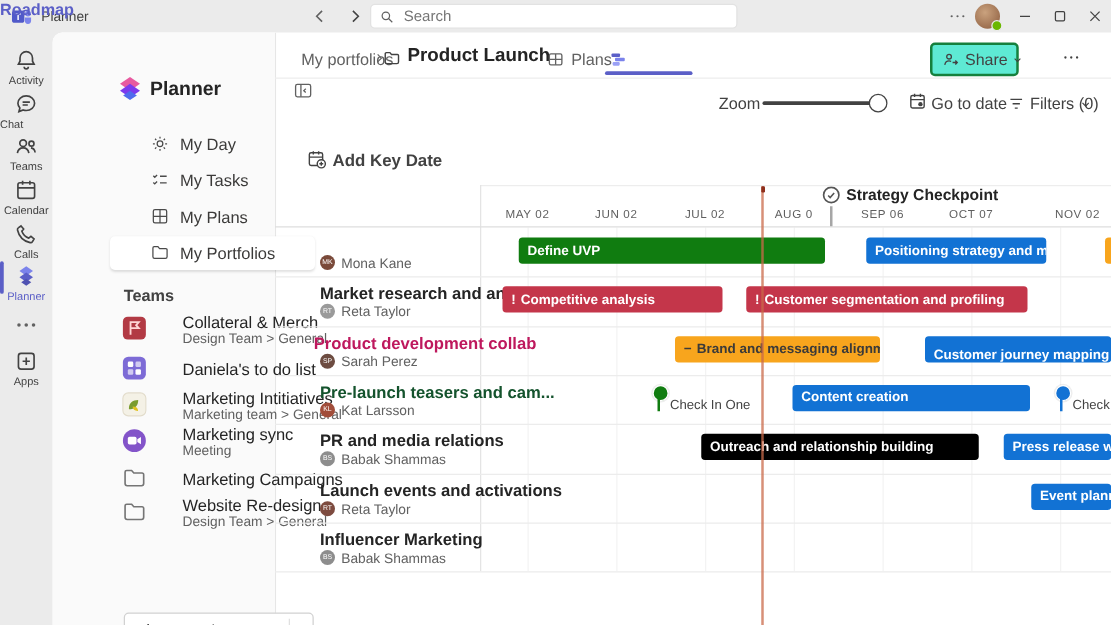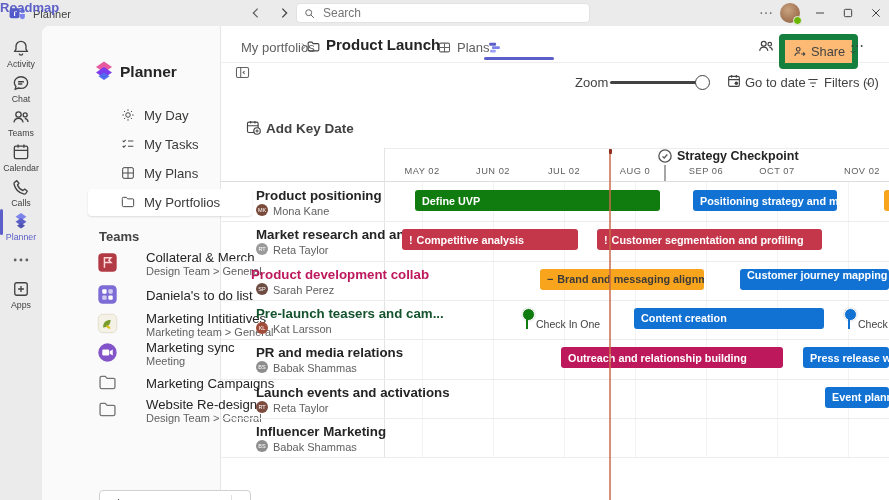--- a/index.html
+++ b/index.html
@@ -29,21 +29,21 @@
   #np-chev{left:135px;top:7px;width:12px;height:12px}
   
   #crumb{left:241px;top:40px;font-size:13px;color:#616161}
   #crumb-chev{left:298px;top:41px;width:11px;height:11px}
   #crumb-folder{left:306px;top:39px;width:15px;height:15px}
   #page-title{left:326px;top:36px;font-size:15px;font-weight:700;color:#242424}
   .tab-label{font-size:13px;color:#616161}
   #tab-roadmap-label{color:#5b5fc7;font-weight:700}
   #tab-underline{position:absolute;left:484px;top:57px;width:70px;height:3px;background:#5b5fc7;border-radius:2px}
   #hdr-border{position:absolute;left:220px;top:62px;width:669px;height:1px;background:#ededed}
-  #share-btn{position:absolute;left:779px;top:34px;width:67px;height:23px;border:6px solid #15803d;border-radius:4px;background:#fdba74}
+  #share-btn{position:absolute;left:744px;top:34px;width:67px;height:23px;border:2px solid #15803d;border-radius:4px;background:#5eead4}
   
   #zoom-label{left:575px;top:75px;font-size:13px;color:#424242}
   #zoom-track{position:absolute;left:610px;top:81px;width:95px;height:3px;background:#424242;border-radius:2px}
   #zoom-thumb{position:absolute;left:695px;top:75px;width:13px;height:13px;background:#fff;border:1.6px solid #424242;border-radius:50%}
   #goto-label{left:745px;top:75px;font-size:13px;color:#424242}
   #filters-label{left:824px;top:75px;font-size:13px;color:#424242}
   
   #akd-label{left:266px;top:121px;font-size:13.5px;font-weight:700;color:#424242}
   
   #cp-label{left:677px;top:149px;font-size:12.5px;font-weight:700;color:#242424}
@@ -114,21 +114,21 @@
             <path d="M12 4a6 6 0 0 0-6 6v3.2L4.5 16h15L18 13.2V10a6 6 0 0 0-6-6z"></path>
             <path d="M10 18.5a2 2 0 0 0 4 0"></path>
           </svg></div>
         <div style="position:absolute;white-space:nowrap;left:0;top:21px;width:42px;font-size:8.8px;color:#424242;text-align:center">Activity</div>
       </div>
       <div style="position:absolute;white-space:nowrap;left:0;top:47px;width:42px;height:32px;text-align:center">
         <div style="position:absolute;white-space:nowrap;left:11px;top:0;width:20px;height:20px"><svg viewBox="0 0 24 24" fill="none" stroke="#424242" stroke-width="1.6">
             <path d="M12 4.5c4.5 0 8 3.1 8 7s-3.5 7-8 7c-1 0-2-.2-2.9-.5L5 19.5l.9-3.4C4.7 14.8 4 13.2 4 11.5c0-3.9 3.5-7 8-7z"></path>
             <path d="M8.5 10.5h7M8.5 13.2h5"></path>
           </svg></div>
-        <div style="position:absolute;white-space:nowrap;left:0;top:21px;width:42px;font-size:8.8px;color:#424242;text-align:center">Chat</div>
+        <div style="position:absolute;white-space:nowrap;left:0;top:21px;width:42px;font-size:8.8px;color:#424242;text-align:left">Chat</div>
       </div>
       <div style="position:absolute;white-space:nowrap;left:0;top:81px;width:42px;height:32px;text-align:center">
         <div style="position:absolute;white-space:nowrap;left:11px;top:0;width:20px;height:20px"><svg viewBox="0 0 24 24" fill="none" stroke="#424242" stroke-width="1.6">
             <circle cx="9" cy="9" r="3.2"></circle>
             <path d="M3.5 18.5c.5-3 2.7-5 5.5-5s5 2 5.5 5"></path>
             <circle cx="17" cy="9.5" r="2.4"></circle>
             <path d="M16.5 13.6c2.2.3 3.7 1.9 4 4.4"></path>
           </svg></div>
         <div style="position:absolute;white-space:nowrap;left:0;top:21px;width:42px;font-size:8.8px;color:#424242;text-align:center">Teams</div>
       </div>
@@ -403,21 +403,20 @@
     <div style="position:absolute;white-space:nowrap;left:816px;top:166px;width:64px;text-align:right;font-size:9.3px;letter-spacing:.5px;color:#5f5f5f">NOV 02</div>
     <div style="position:absolute;white-space:nowrap;left:220px;top:181px;width:669px;height:1px;background:#dedede"></div>
     <div style="position:absolute;white-space:nowrap;left:220px;top:221.3px;width:669px;height:1px;background:#ececec"></div>
     <div style="position:absolute;white-space:nowrap;left:220px;top:260.6px;width:669px;height:1px;background:#ececec"></div>
     <div style="position:absolute;white-space:nowrap;left:220px;top:299.9px;width:669px;height:1px;background:#ececec"></div>
     <div style="position:absolute;white-space:nowrap;left:220px;top:339.2px;width:669px;height:1px;background:#ececec"></div>
     <div style="position:absolute;white-space:nowrap;left:220px;top:378.5px;width:669px;height:1px;background:#ececec"></div>
     <div style="position:absolute;white-space:nowrap;left:220px;top:417.79999999999995px;width:669px;height:1px;background:#ececec"></div>
     <div style="position:absolute;white-space:nowrap;left:220px;top:457.09999999999997px;width:669px;height:1px;background:#ececec"></div>
     <div style="position:absolute;white-space:nowrap;left:220px;top:182px;width:669px;height:39.3px"></div>
-    <div style="position:absolute;white-space:nowrap;left:256px;top:188px;font-size:13.3px;font-weight:700;color:#242424">Product positioning</div>
     <div style="position:absolute;white-space:nowrap;left:256px;top:204px;width:12px;height:12px;border-radius:50%;background:#7a4a3a;color:#fff;font-size:5.5px;text-align:center;line-height:12px">MK</div>
     <div style="position:absolute;white-space:nowrap;left:273px;top:205px;font-size:11px;color:#616161">Mona Kane</div>
     <div style="position:absolute;white-space:nowrap;left:415px;top:190px;width:245px;height:21px;background:#107c10;border-radius:3px;overflow:hidden;display:flex;align-items:center;gap:4px;padding:0 7px;box-sizing:border-box;color:#ffffff;font-size:10.8px;font-weight:700">
       <span>Define UVP</span>
     </div>
     <div style="position:absolute;white-space:nowrap;left:693px;top:190px;width:144px;height:21px;background:#1272d4;border-radius:3px;overflow:hidden;display:flex;align-items:center;gap:4px;padding:0 7px;box-sizing:border-box;color:#ffffff;font-size:10.8px;font-weight:700">
       <span>Positioning strategy and mess...</span>
     </div>
     <div style="position:absolute;white-space:nowrap;left:884px;top:190px;width:5px;height:21px;background:#f8a51d;border-radius:3px;overflow:hidden;display:flex;align-items:center;gap:4px;padding:0 7px;box-sizing:border-box;color:#3b3a39;font-size:10.8px;font-weight:700">
       <span></span>
@@ -435,41 +434,41 @@
       <span>Customer segmentation and profiling</span>
     </div>
     <div style="position:absolute;white-space:nowrap;left:220px;top:260.6px;width:669px;height:39.3px"></div>
     <div style="position:absolute;white-space:nowrap;left:251px;top:266.6px;font-size:13.3px;font-weight:700;color:#be185d">Product development collab</div>
     <div style="position:absolute;white-space:nowrap;left:256px;top:282.6px;width:12px;height:12px;border-radius:50%;background:#6d4c41;color:#fff;font-size:5.5px;text-align:center;line-height:12px">SP</div>
     <div style="position:absolute;white-space:nowrap;left:273px;top:283.6px;font-size:11px;color:#616161">Sarah Perez</div>
     <div style="position:absolute;white-space:nowrap;left:540px;top:268.6px;width:164px;height:21px;background:#f8a51d;border-radius:3px;overflow:hidden;display:flex;align-items:center;gap:4px;padding:0 7px;box-sizing:border-box;color:#3b3a39;font-size:10.8px;font-weight:700">
       <span>−</span>
       <span>Brand and messaging alignment</span>
     </div>
-    <div style="position:absolute;white-space:nowrap;left:740px;top:268.6px;width:149px;height:21px;background:#1272d4;border-radius:3px;overflow:hidden;display:flex;align-items:flex-start;gap:4px;padding:0 7px;box-sizing:border-box;color:#ffffff;font-size:10.8px;font-weight:700">
+    <div style="position:absolute;white-space:nowrap;left:740px;top:268.6px;width:149px;height:21px;background:#1272d4;border-radius:3px;overflow:hidden;display:flex;align-items:flex-end;gap:4px;padding:0 7px;box-sizing:border-box;color:#ffffff;font-size:10.8px;font-weight:700">
       <span>Customer journey mapping</span>
     </div>
     <div style="position:absolute;white-space:nowrap;left:220px;top:299.9px;width:669px;height:39.3px"></div>
     <div style="position:absolute;white-space:nowrap;left:256px;top:305.9px;font-size:13.3px;font-weight:700;color:#14532d">Pre-launch teasers and cam...</div>
     <div style="position:absolute;white-space:nowrap;left:256px;top:321.9px;width:12px;height:12px;border-radius:50%;background:#a14d3a;color:#fff;font-size:5.5px;text-align:center;line-height:12px">KL</div>
     <div style="position:absolute;white-space:nowrap;left:273px;top:322.9px;font-size:11px;color:#616161">Kat Larsson</div>
     <div style="position:absolute;white-space:nowrap;left:521.5px;top:307.9px;width:11px;height:11px;border-radius:50%;background:#107c10;border:1.5px solid #fff;box-shadow:0 0 0 1px rgba(0,0,0,.07);box-sizing:content-box"></div>
     <div style="position:absolute;white-space:nowrap;left:526.2px;top:318.9px;width:1.6px;height:10px;background:#107c10"></div>
     <div style="position:absolute;white-space:nowrap;left:536px;top:317.9px;font-size:10.5px;color:#424242">Check In One</div>
     <div style="position:absolute;white-space:nowrap;left:634px;top:307.9px;width:190px;height:21px;background:#1272d4;border-radius:3px;overflow:hidden;display:flex;align-items:center;gap:4px;padding:0 7px;box-sizing:border-box;color:#ffffff;font-size:10.8px;font-weight:700">
       <span>Content creation</span>
     </div>
     <div style="position:absolute;white-space:nowrap;left:843.5px;top:307.9px;width:11px;height:11px;border-radius:50%;background:#1272d4;border:1.5px solid #fff;box-shadow:0 0 0 1px rgba(0,0,0,.07);box-sizing:content-box"></div>
     <div style="position:absolute;white-space:nowrap;left:848.2px;top:318.9px;width:1.6px;height:10px;background:#1272d4"></div>
     <div style="position:absolute;white-space:nowrap;left:858px;top:317.9px;font-size:10.5px;color:#424242">Check In</div>
     <div style="position:absolute;white-space:nowrap;left:220px;top:339.2px;width:669px;height:39.3px"></div>
     <div style="position:absolute;white-space:nowrap;left:256px;top:345.2px;font-size:13.3px;font-weight:700;color:#242424">PR and media relations</div>
     <div style="position:absolute;white-space:nowrap;left:256px;top:361.2px;width:12px;height:12px;border-radius:50%;background:#8d8d8d;color:#fff;font-size:5.5px;text-align:center;line-height:12px">BS</div>
     <div style="position:absolute;white-space:nowrap;left:273px;top:362.2px;font-size:11px;color:#616161">Babak Shammas</div>
-    <div style="position:absolute;white-space:nowrap;left:561px;top:347.2px;width:222px;height:21px;background:#be185d;border-radius:3px;overflow:hidden;display:flex;align-items:center;gap:4px;padding:0 7px;box-sizing:border-box;color:#ffffff;font-size:10.8px;font-weight:700">
+    <div style="position:absolute;white-space:nowrap;left:561px;top:347.2px;width:222px;height:21px;background:#000000;border-radius:3px;overflow:hidden;display:flex;align-items:center;gap:4px;padding:0 7px;box-sizing:border-box;color:#ffffff;font-size:10.8px;font-weight:700">
       <span>Outreach and relationship building</span>
     </div>
     <div style="position:absolute;white-space:nowrap;left:803px;top:347.2px;width:86px;height:21px;background:#1272d4;border-radius:3px;overflow:hidden;display:flex;align-items:center;gap:4px;padding:0 7px;box-sizing:border-box;color:#ffffff;font-size:10.8px;font-weight:700">
       <span>Press release writing</span>
     </div>
     <div style="position:absolute;white-space:nowrap;left:220px;top:378.5px;width:669px;height:39.3px"></div>
     <div style="position:absolute;white-space:nowrap;left:256px;top:384.5px;font-size:13.3px;font-weight:700;color:#242424">Launch events and activations</div>
     <div style="position:absolute;white-space:nowrap;left:256px;top:400.5px;width:12px;height:12px;border-radius:50%;background:#7d4b3f;color:#fff;font-size:5.5px;text-align:center;line-height:12px">RT</div>
     <div style="position:absolute;white-space:nowrap;left:273px;top:401.5px;font-size:11px;color:#616161">Reta Taylor</div>
     <div style="position:absolute;white-space:nowrap;left:825px;top:386.5px;width:64px;height:21px;background:#1272d4;border-radius:3px;overflow:hidden;display:flex;align-items:center;gap:4px;padding:0 7px;box-sizing:border-box;color:#ffffff;font-size:10.8px;font-weight:700">

